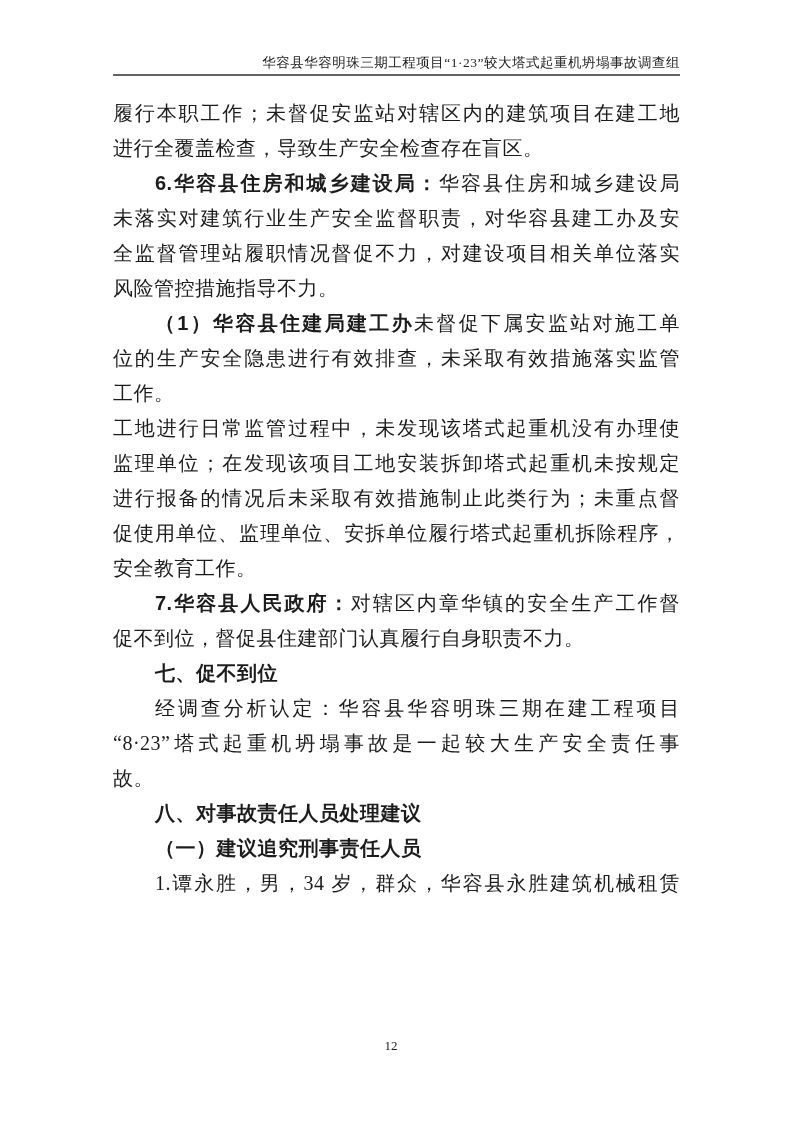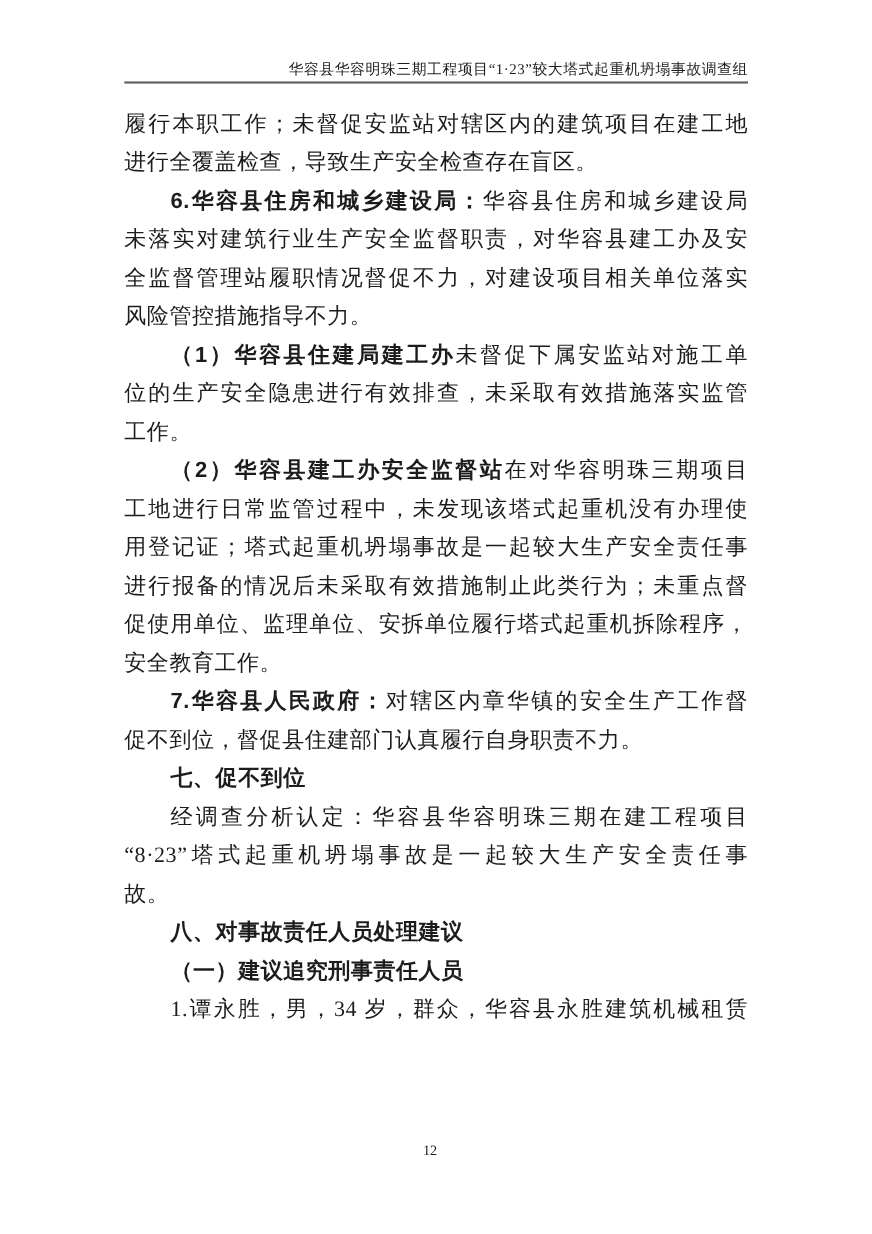--- a/index.html
+++ b/index.html
@@ -74,23 +74,22 @@
   <div class="doc-body" id="doc-body">
       <div class="line just"><span class="run-regular">履行本职工作；未督促安监站对辖区内的建筑项目在建工地</span></div>
       <div class="line"><span class="run-regular">进行全覆盖检查，导致生产安全检查存在盲区。</span></div>
       <div class="line just ind"><span class="run-bold">6.华容县住房和城乡建设局：</span><span class="run-regular">华容县住房和城乡建设局</span></div>
       <div class="line just"><span class="run-regular">未落实对建筑行业生产安全监督职责，对华容县建工办及安</span></div>
       <div class="line just"><span class="run-regular">全监督管理站履职情况督促不力，对建设项目相关单位落实</span></div>
       <div class="line"><span class="run-regular">风险管控措施指导不力。</span></div>
       <div class="line just ind"><span class="run-bold">（1）华容县住建局建工办</span><span class="run-regular">未督促下属安监站对施工单</span></div>
       <div class="line just"><span class="run-regular">位的生产安全隐患进行有效排查，未采取有效措施落实监管</span></div>
       <div class="line"><span class="run-regular">工作。</span></div>
-      <div class="line just ind"><span class="run-bold">（2）华容县建工办安全监督站</span><span class="run-regular">在对华容明珠三期项目</span></div>
       <div class="line just"><span class="run-regular">工地进行日常监管过程中，未发现该塔式起重机没有办理使</span></div>
-      <div class="line just"><span class="run-regular">用登记证；塔式起重机坍塌事故是一起较大生产安全责任事</span></div>
+      <div class="line just"><span class="run-regular">监理单位；在发现该项目工地安装拆卸塔式起重机未按规定</span></div>
       <div class="line just"><span class="run-regular">进行报备的情况后未采取有效措施制止此类行为；未重点督</span></div>
       <div class="line just"><span class="run-regular">促使用单位、监理单位、安拆单位履行塔式起重机拆除程序，</span></div>
       <div class="line"><span class="run-regular">安全教育工作。</span></div>
       <div class="line just ind"><span class="run-bold">7.华容县人民政府：</span><span class="run-regular">对辖区内章华镇的安全生产工作督</span></div>
       <div class="line"><span class="run-regular">促不到位，督促县住建部门认真履行自身职责不力。</span></div>
       <div class="line ind"><span class="run-bold">七、促不到位</span></div>
       <div class="line just ind"><span class="run-regular">经调查分析认定：华容县华容明珠三期在建工程项目</span></div>
       <div class="line just"><span class="run-regular">“8·23”塔式起重机坍塌事故是一起较大生产安全责任事</span></div>
       <div class="line"><span class="run-regular">故。</span></div>
       <div class="line ind"><span class="run-bold">八、对事故责任人员处理建议</span></div>

